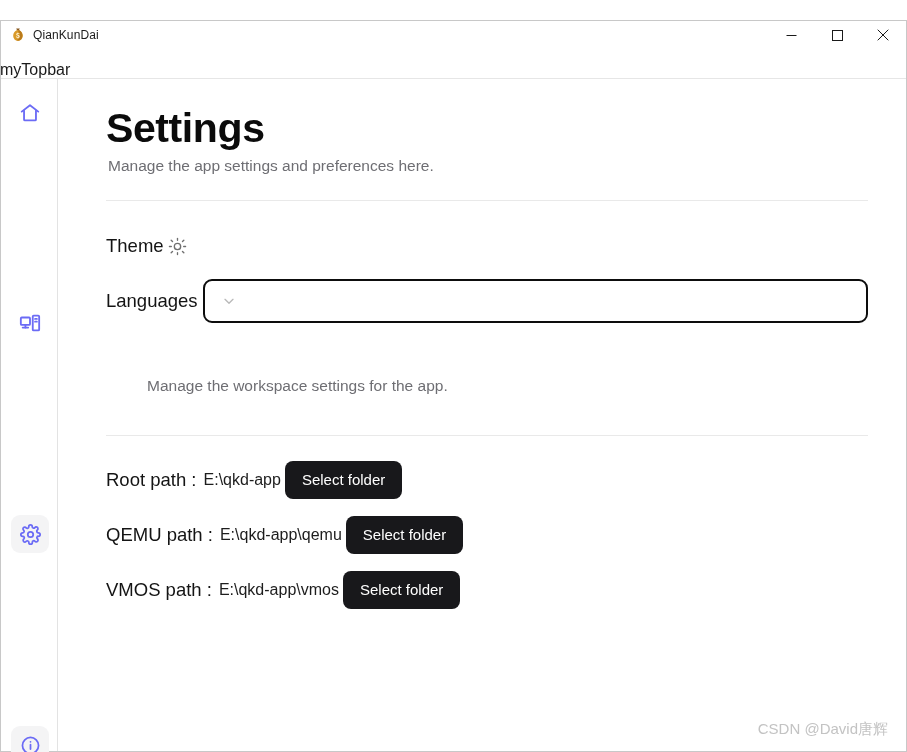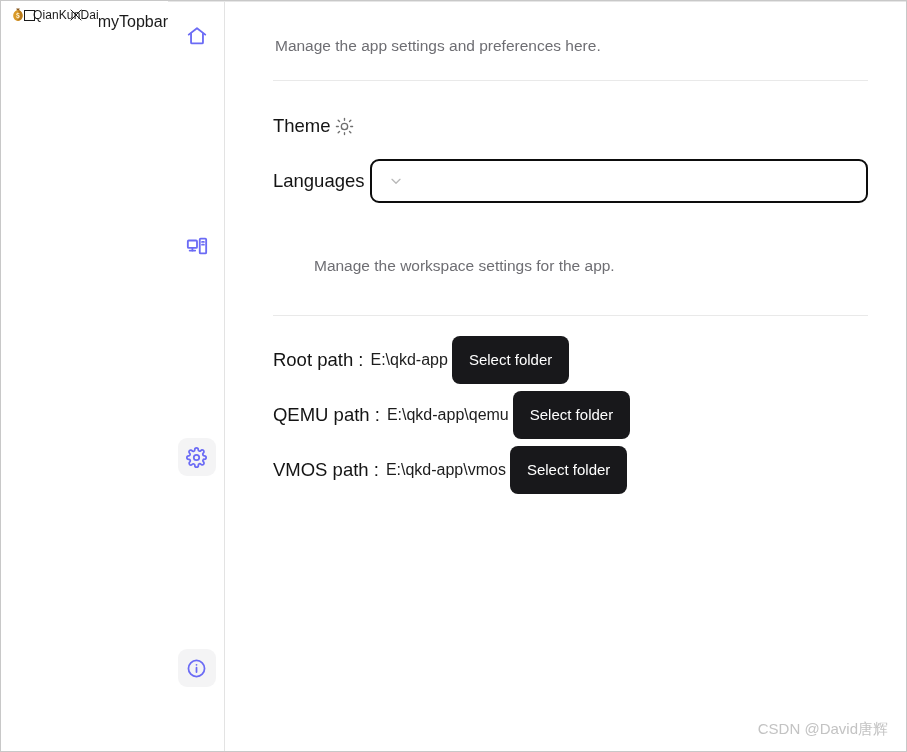--- a/index.html
+++ b/index.html
@@ -14,20 +14,22 @@
     overflow: hidden;
     position: relative;
   }
   .app-window {
     position: absolute;
     inset: 0;
     background: #ffffff;
     border: 1px solid #c8c8c8;
     box-sizing: border-box;
     display: flex;
+    flex-direction: column;
+    margin-top: 20px;
   }
 
   
   .titlebar {
     height: 28px;
     flex: 0 0 28px;
     display: flex;
     align-items: center;
     background: #ffffff;
     position: relative;
@@ -246,21 +248,21 @@
     color: #1d1d1d;
     white-space: nowrap;
     margin-left: 7px;
   }
   .folder-btn {
     margin-left: 4px;
     background: #18181b;
     color: #ffffff;
     border: none;
     border-radius: 8px;
-    height: 48px;
+    height: 38px;
     padding: 0 17px;
     font-size: 15px;
     font-family: "Liberation Sans", sans-serif;
     cursor: default;
     white-space: nowrap;
     display: inline-flex;
     align-items: center;
   }
 
   
@@ -359,20 +361,21 @@
             <path d="M12 7.8h.01"></path>
           </svg>
         </span>
       </div>
 
     </div>
 
     <div class="content">
       <div class="content-inner">
 
+        <h1 class="page-title">Settings</h1>
         <p class="page-subtitle">Manage the app settings and preferences here.</p>
 
         <hr class="divider">
 
         <div class="theme-row">
           <span class="field-label">Theme</span>
           <span>
             <svg class="sun-icon" width="19" height="19" viewBox="0 0 24 24" fill="none" stroke="#6f6f6f" stroke-width="1.7" stroke-linecap="round">
               <circle cx="12" cy="12" r="4"></circle>
               <path d="M12 1.8v2.4"></path>

